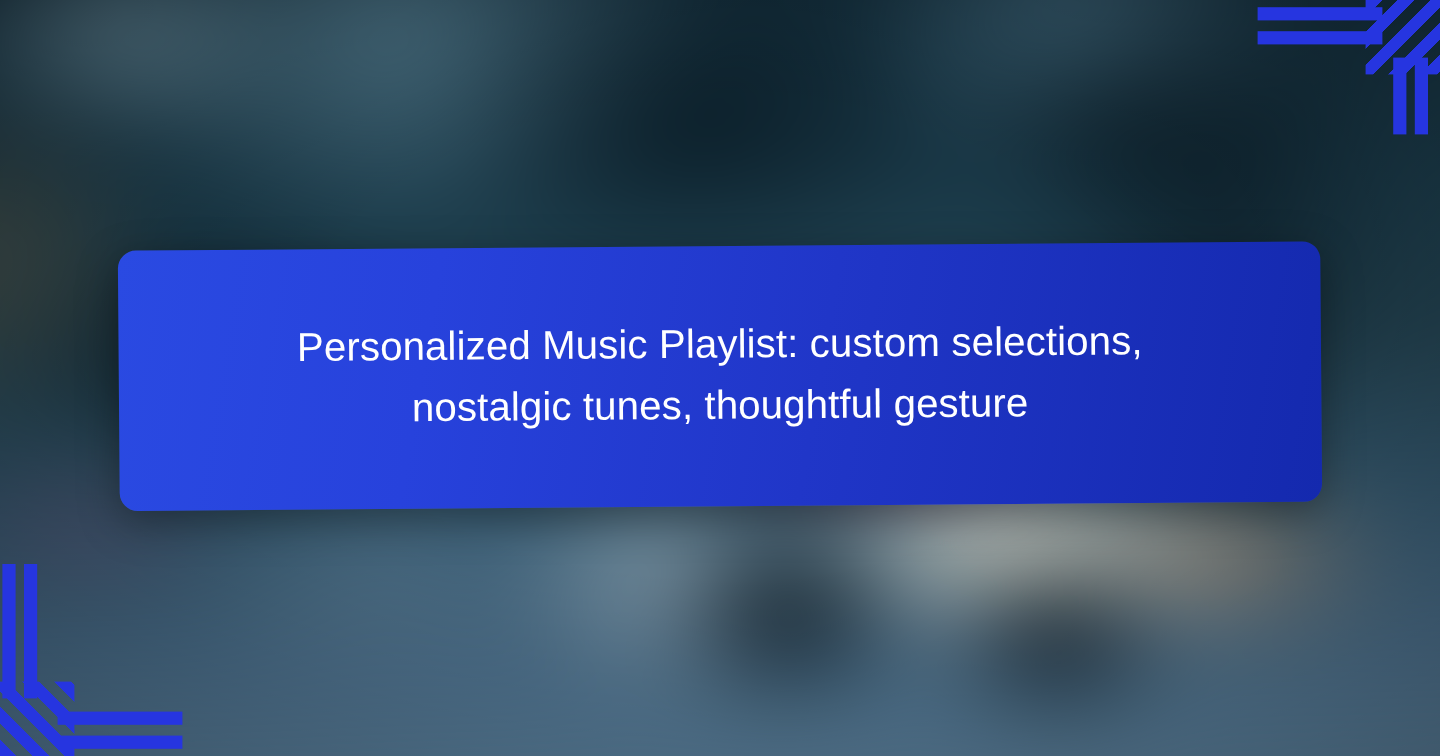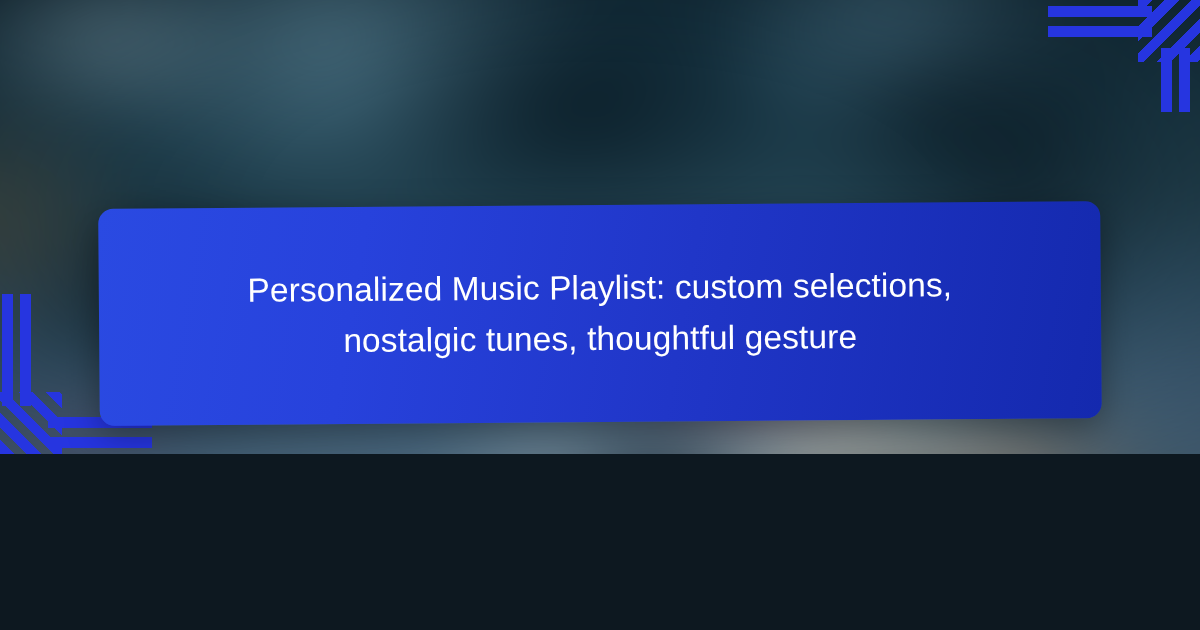--- a/index.html
+++ b/index.html
@@ -7,21 +7,21 @@
 
   html, body {
     width:1200px; height:630px;
     overflow:hidden;
     background:#0d1820;
     font-family:"Liberation Sans", sans-serif;
   }
 
   #stage {
     position:relative;
-    width:1200px; height:454px;
+    width:1200px; height:630px;
     overflow:hidden;
     text-decoration:underline;
   }
 
   
   .bg {
     position:absolute; inset:-60px;
     filter: blur(26px) saturate(1.05);
     transform: scale(1.08);
   }

